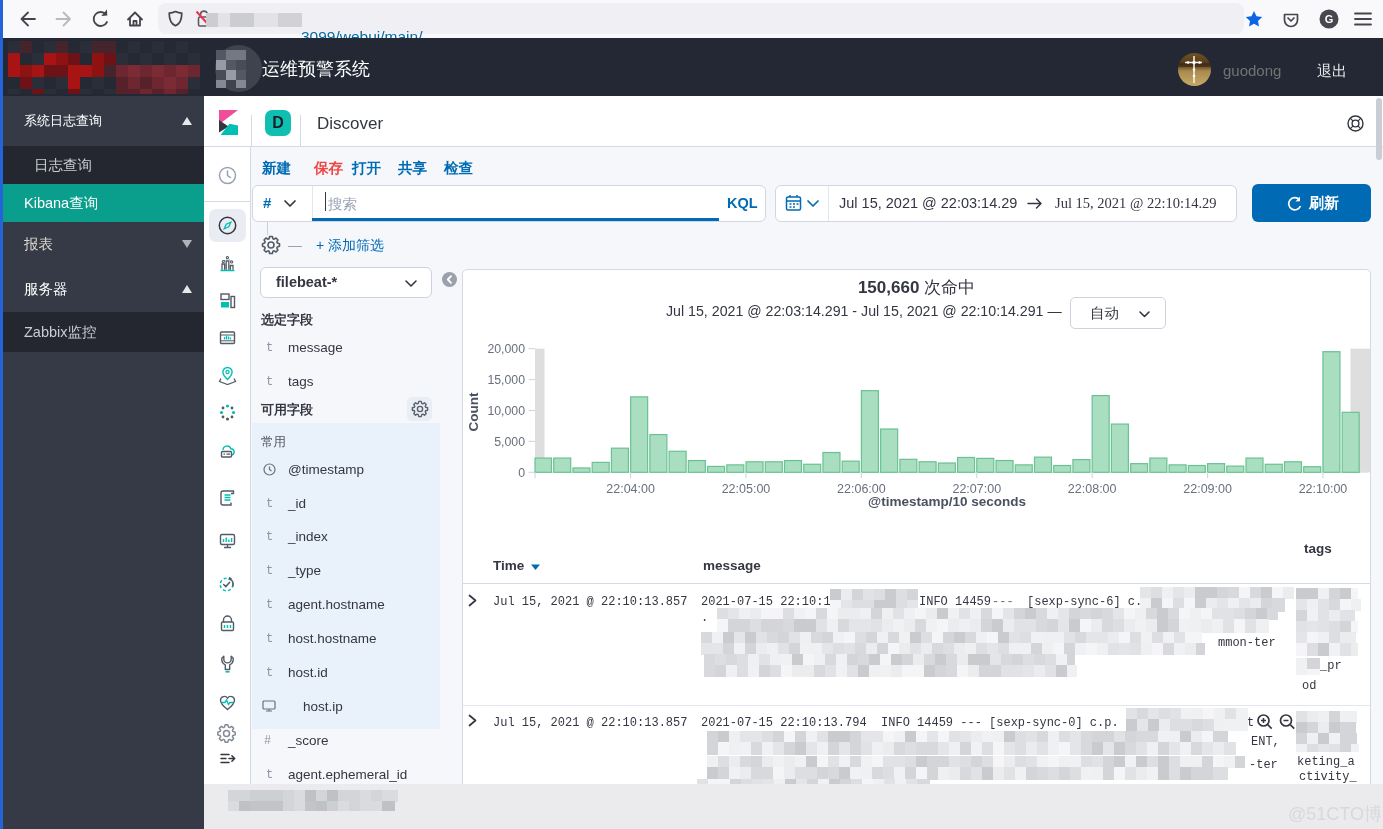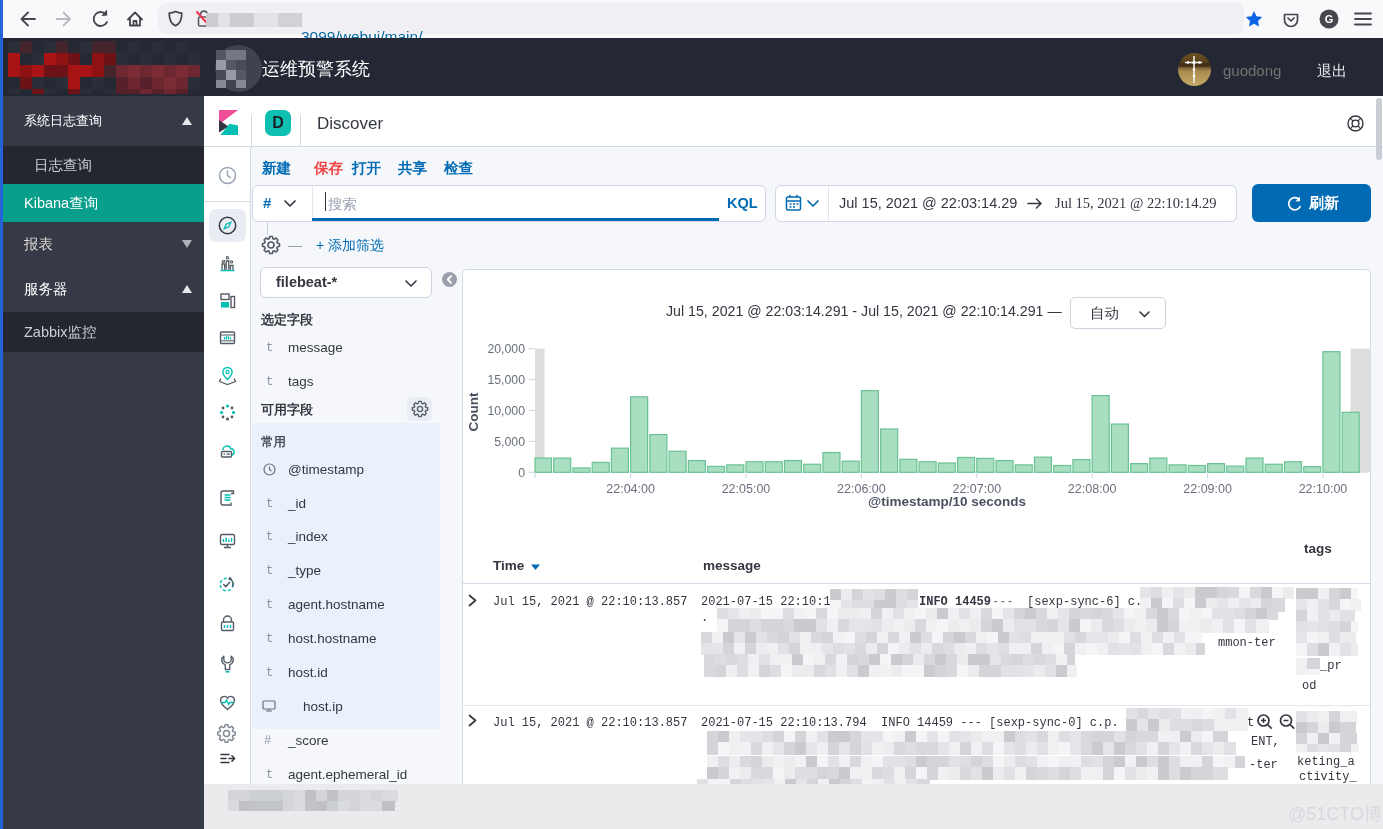--- a/index.html
+++ b/index.html
@@ -355,21 +355,21 @@
 <div class="abs" style="left:288px;top:340px;font-size:13.5px;color:#343741;">message</div>
 <div class="abs mono" style="left:266px;top:375px;font-size:12px;color:#8d95a5;">t</div>
 <div class="abs" style="left:288px;top:374px;font-size:13.5px;color:#343741;">tags</div>
 <div class="abs" style="left:261px;top:401px;font-size:13px;font-weight:bold;color:#343741;">可用字段</div>
 <div class="abs" style="left:407px;top:397px;width:25px;height:24px;background:#e9eef5;border-radius:5px;"></div>
 <svg class="abs" style="left:411px;top:400px" width="18" height="18">
       <path d="M7.28,3.36 L7.80,1.39 L10.20,1.39 L10.72,3.36 L11.77,3.79 L13.53,2.77 L15.23,4.47 L14.21,6.23 L14.64,7.28 L16.61,7.80 L16.61,10.20 L14.64,10.72 L14.21,11.77 L15.23,13.53 L13.53,15.23 L11.77,14.21 L10.72,14.64 L10.20,16.61 L7.80,16.61 L7.28,14.64 L6.23,14.21 L4.47,15.23 L2.77,13.53 L3.79,11.77 L3.36,10.72 L1.39,10.20 L1.39,7.80 L3.36,7.28 L3.79,6.23 L2.77,4.47 L4.47,2.77 L6.23,3.79 Z" fill="none" stroke="#5a606b" stroke-width="1.4" stroke-linejoin="round"></path>
       <circle cx="9.0" cy="9.0" r="2.6" fill="none" stroke="#5a606b" stroke-width="1.4"></circle>
     </svg>
 <div class="abs" style="left:252px;top:423px;width:188px;height:306px;background:#e9f1fa;"></div>
-<div class="abs" style="left:261px;top:434px;font-size:12.5px;font-weight:bold;color:#50555e;">常用</div>
+<div class="abs" style="left:261px;top:434px;font-size:12.5px;font-weight:normal;color:#50555e;">常用</div>
 <svg class="abs" style="left:263px;top:463px" width="13" height="13" fill="none" stroke="#69707d" stroke-width="1.2">
       <circle cx="6.5" cy="6.5" r="5.5"></circle>
       <path d="M6.5 3.5 v3 l2 1.5"></path>
     </svg>
 <div class="abs" style="left:288px;top:462px;font-size:13.5px;color:#343741;">@timestamp</div>
 <div class="abs mono" style="left:266px;top:497px;font-size:12px;color:#8d95a5;">t</div>
 <div class="abs" style="left:288px;top:496px;font-size:13.5px;color:#343741;">_id</div>
 <div class="abs mono" style="left:266px;top:530px;font-size:12px;color:#8d95a5;">t</div>
 <div class="abs" style="left:288px;top:529px;font-size:13.5px;color:#343741;">_index</div>
 <div class="abs mono" style="left:266px;top:564px;font-size:12px;color:#8d95a5;">t</div>
@@ -383,20 +383,21 @@
 <svg class="abs" style="left:262px;top:700px" width="14" height="12" fill="none" stroke="#69707d" stroke-width="1.2">
       <rect x="1" y="1" width="12" height="8" rx="1"></rect>
       <path d="M7 9 v2 M4 11 h6"></path>
     </svg>
 <div class="abs" style="left:288px;top:699px;font-size:13.5px;color:#343741;padding-left:15px;">host.ip</div>
 <div class="abs mono" style="left:264px;top:734px;font-size:12px;color:#8d95a5;">#</div>
 <div class="abs" style="left:288px;top:733px;font-size:13.5px;color:#343741;">_score</div>
 <div class="abs mono" style="left:266px;top:768px;font-size:12px;color:#8d95a5;">t</div>
 <div class="abs" style="left:288px;top:767px;font-size:13.5px;color:#343741;">agent.ephemeral_id</div>
 <div class="abs" style="left:462px;top:269px;width:909px;height:540px;background:#fff;border:1px solid #d3dae6;border-radius:5px;"></div>
+<div class="abs" style="left:462px;top:276px;width:909px;text-align:center;font-size:17px;color:#343741;"><b>150,660</b> 次命中</div>
 <div class="abs" style="left:666px;top:303px;font-size:14.2px;color:#343741;">Jul 15, 2021 @ 22:03:14.291 - Jul 15, 2021 @ 22:10:14.291 —</div>
 <div class="abs" style="left:1070px;top:297px;width:96px;height:32px;background:#fff;border:1px solid #cdd3de;border-radius:5px;"></div>
 <div class="abs" style="left:1090px;top:304px;font-size:14.5px;color:#343741;">自动</div>
 <svg class="abs" style="left:1138px;top:310px" width="13" height="9" fill="none">
       <path d="M2 2 l4.5 4.5 4.5 -4.5" stroke="#343741" stroke-width="1.6" stroke-linecap="round" stroke-linejoin="round"></path>
     </svg>
 <svg class="abs" style="left:462px;top:330px" width="908" height="185" font-family="Liberation Sans">
       <rect x="73.0" y="18.6" width="9.5" height="123.7" fill="#d8d8d8" opacity="0.85"></rect>
       <rect x="888.5" y="18.6" width="19.5" height="123.7" fill="#d8d8d8" opacity="0.85"></rect>
       <line x1="66.5" y1="142.3" x2="73.0" y2="142.3" stroke="#d3dae6" stroke-width="1.2"></line>
@@ -477,21 +478,21 @@
       <path d="M1 1.5 h9 l-4.5 5.5 z"></path>
     </svg>
 <div class="abs" style="left:703px;top:558px;font-size:13.5px;font-weight:bold;color:#343741;">message</div>
 <div class="abs" style="left:463px;top:583px;width:907px;height:1px;background:#d3dae6;"></div>
 <div class="abs" style="left:463px;top:705px;width:907px;height:1px;background:#e3e7ed;"></div>
 <svg class="abs" style="left:467px;top:594px" width="11" height="13" fill="none">
       <path d="M2.5 1.5 l6 5 -6 5" stroke="#343741" stroke-width="1.7" stroke-linecap="round" stroke-linejoin="round"></path>
     </svg>
 <div class="abs mono" style="left:493px;top:595px;font-size:12px;color:#343741;">Jul 15, 2021 @ 22:10:13.857</div>
 <div class="abs mono" style="left:701px;top:595px;font-size:12px;color:#343741;">2021-07-15 22:10:1</div>
-<div class="abs mono" style="left:919px;top:595px;font-size:12px;color:#343741;font-weight:bold;">INFO 14459</div>
+<div class="abs mono" style="left:919px;top:595px;font-size:12px;color:#343741;">INFO 14459</div>
 <div class="abs mono" style="left:992px;top:595px;font-size:12px;color:#343741;color:#6a7077;">---</div>
 <div class="abs mono" style="left:1027px;top:595px;font-size:12px;color:#343741;">[sexp-sync-6] c.</div>
 <div class="abs mono" style="left:701px;top:611px;font-size:12px;color:#343741;">.</div>
 <div class="abs mono" style="left:1218px;top:636px;font-size:12px;color:#343741;">mmon-ter</div>
 <svg style="position:absolute;left:830px;top:589px;" width="88" height="21" shape-rendering="crispEdges">
       <rect x="0.0" y="0.0" width="11.5" height="11.5" fill="#c9cbcf"></rect>
       <rect x="11.0" y="0.0" width="11.5" height="11.5" fill="#ebecee"></rect>
       <rect x="22.0" y="0.0" width="11.5" height="11.5" fill="#d3d5d9"></rect>
       <rect x="33.0" y="0.0" width="11.5" height="11.5" fill="#e0e2e5"></rect>
       <rect x="44.0" y="0.0" width="11.5" height="11.5" fill="#dcdee1"></rect>

